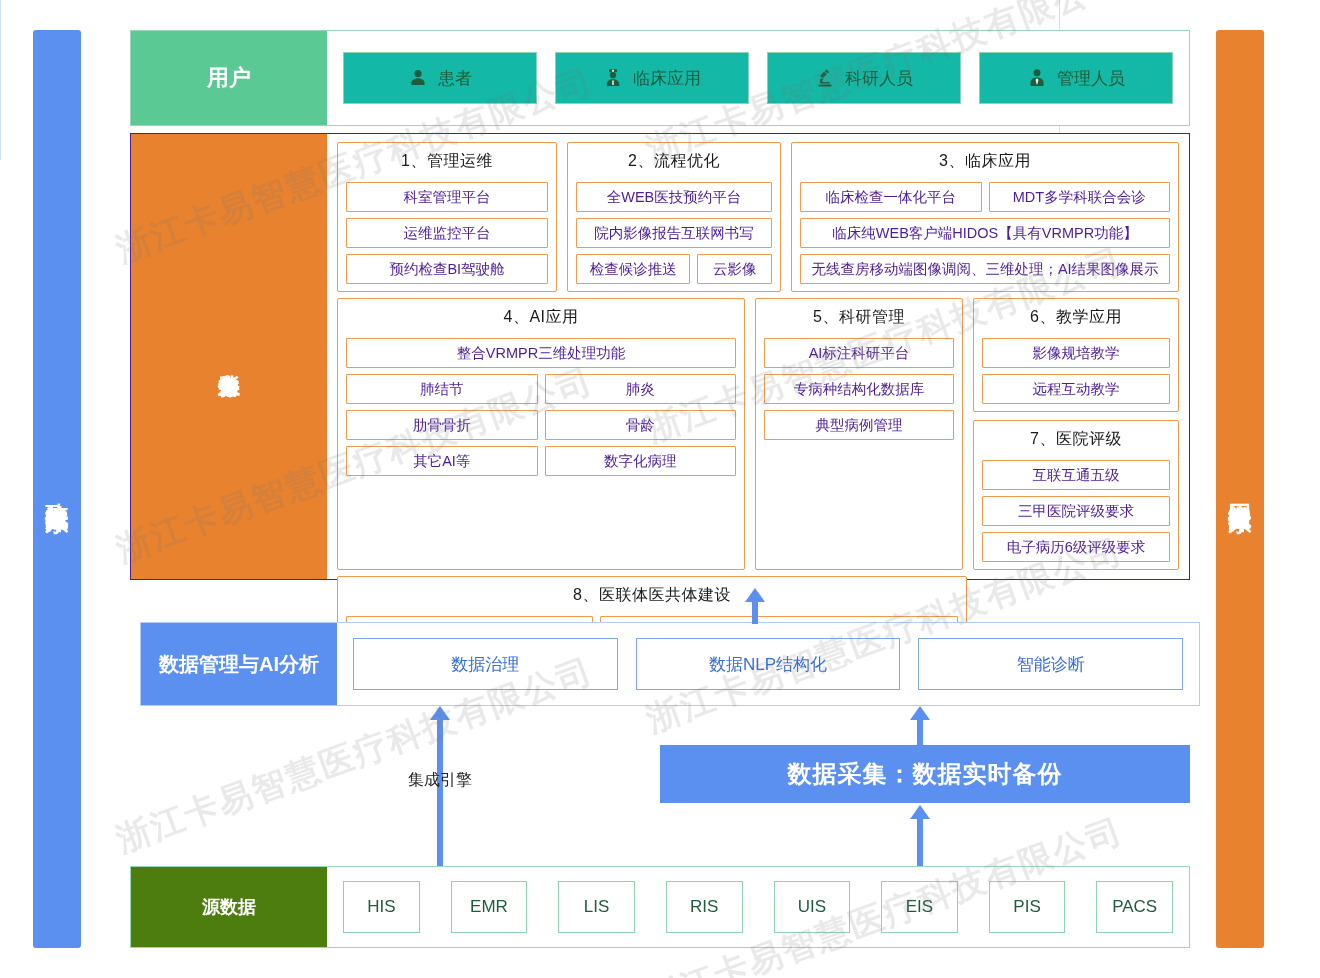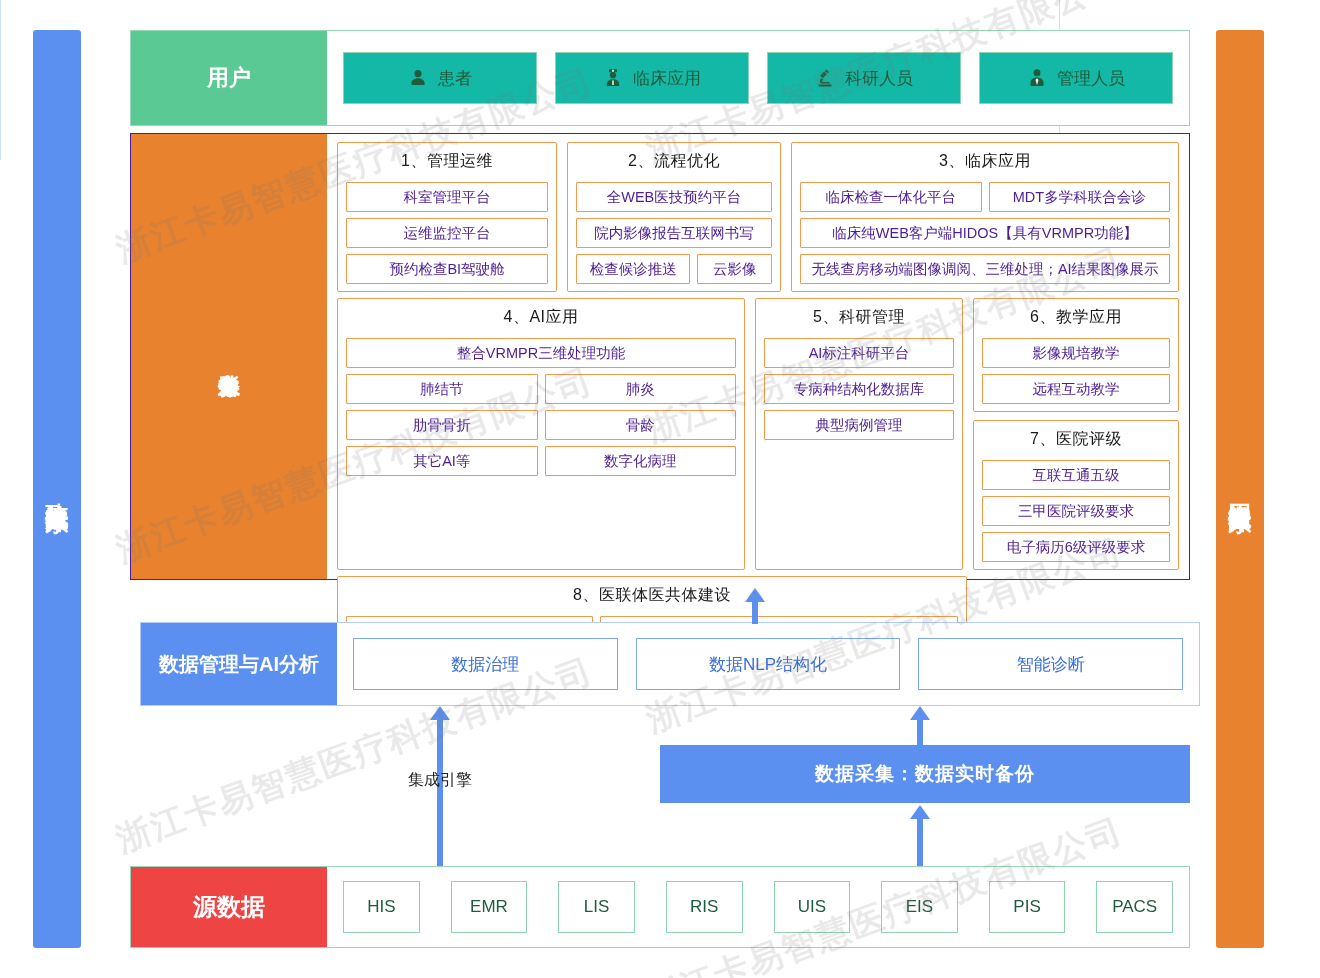--- a/index.html
+++ b/index.html
@@ -169,28 +169,28 @@
     left: 380px; top: 770px;
     width: 120px; text-align: center;
     font-size: 16px; color: #222;
     z-index: 16;
   }
   #collect-bar {
     position: absolute;
     left: 660px; top: 745px; width: 530px; height: 58px;
     background: #5b90f0;
     display: flex; align-items: center; justify-content: center;
-    color: #fff; font-weight: bold; font-size: 19px;
+    color: #fff; font-weight: bold; font-size: 24px;
     letter-spacing: 1px;
     z-index: 18;
   }
 
   
   #row-source { left: 130px; top: 866px; width: 1060px; height: 82px; border-color: #9ad7b8; }
-  #row-source .band-label { width: 196px; background: #ef4444; font-size: 24px; }
+  #row-source .band-label { width: 196px; background: #4d7c0f; font-size: 18px; }
   #source-list { gap: 31px; }
   .src-card {
     flex: 1 1 0; height: 52px;
     border: 1px solid #8fd3b2;
     background: #fff;
     display: flex; align-items: center; justify-content: center;
     color: #1f5c3d; font-size: 17px;
   }
 </style>
 </head>

